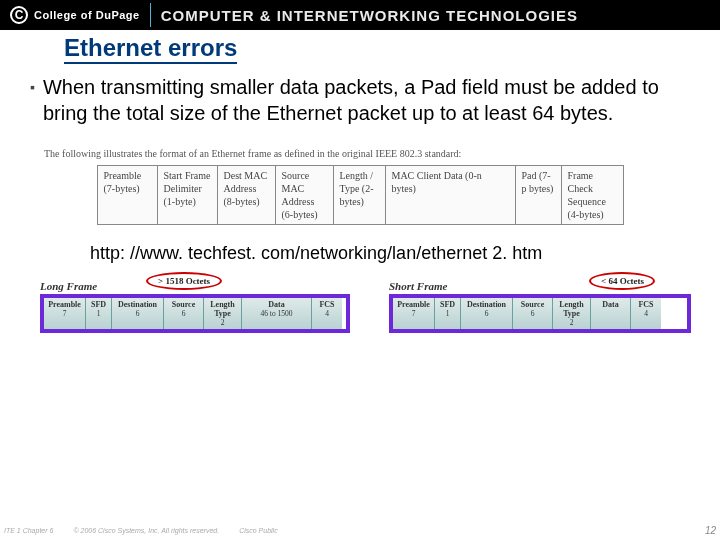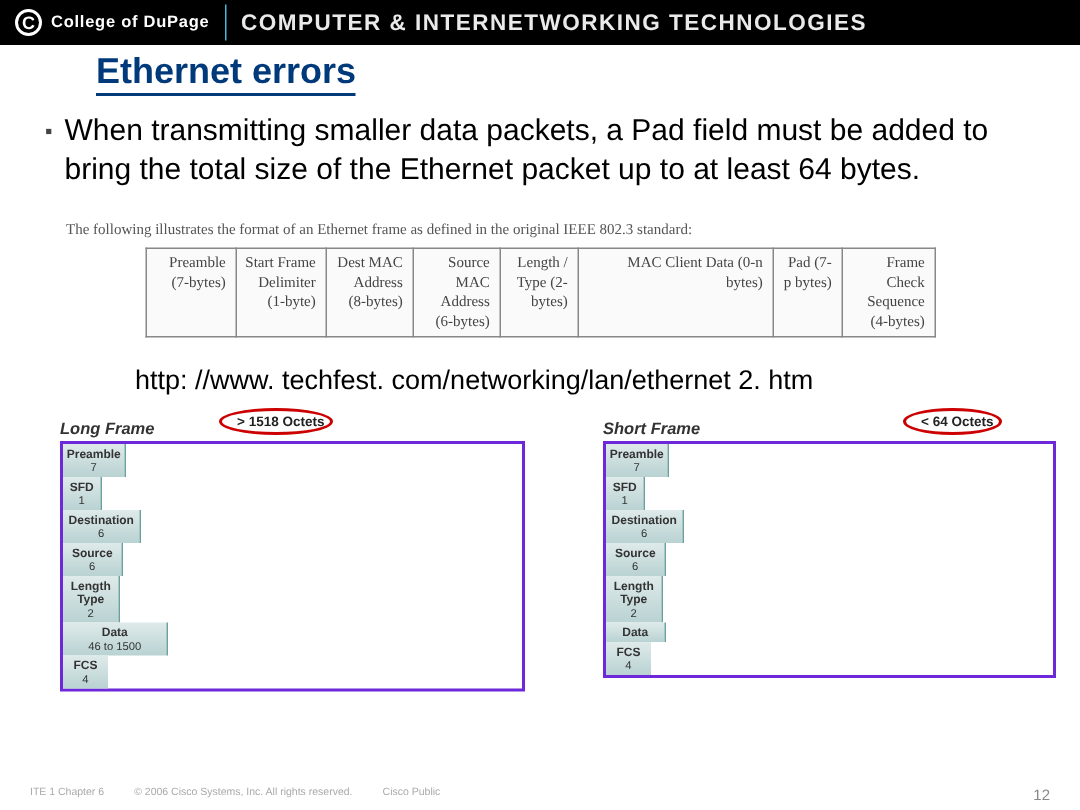--- a/index.html
+++ b/index.html
@@ -8,34 +8,34 @@
   .logo-circle { width: 18px; height: 18px; border: 2px solid #fff; border-radius: 50%; margin-left: 10px; display: flex; align-items: center; justify-content: center; font-size: 12px; font-weight: bold; }
   .college-name { font-size: 11px; margin-left: 6px; font-weight: bold; letter-spacing: 0.5px; }
   .divider-v { width: 1px; height: 24px; background: #4fb3d9; margin: 0 10px; }
   .header-title { font-family: 'Arial Black', Arial, sans-serif; font-size: 15px; font-weight: 900; letter-spacing: 1px; color: #eaeaea; }
   .slide-title { color: #003a7a; font-size: 24px; font-weight: bold; margin: 4px 0 0 64px; border-bottom: 2px solid #003a7a; display: inline-block; padding-bottom: 0; }
   .bullet { display: flex; margin: 10px 30px 0 30px; }
   .bullet-marker { color: #444; font-size: 14px; margin-right: 8px; line-height: 26px; }
   .bullet-text { font-size: 20px; line-height: 26px; color: #000; }
   .caption { font-family: 'Times New Roman', serif; font-size: 10px; color: #555; margin: 22px 0 6px 44px; }
   .frame-table { border-collapse: collapse; margin: 0 auto; }
-  .frame-table td { border: 1px solid #888; background: #fafafa; font-family: 'Times New Roman', serif; font-size: 10px; color: #444; text-align: right; vertical-align: top; padding: 3px 6px; line-height: 13px; }
+  .frame-table td { border: 1px solid #888; background: #fafafa; font-family: 'Times New Roman', serif; font-size: 10px; color: #444; text-align: left; vertical-align: top; padding: 3px 6px; line-height: 13px; }
   .link-text { font-size: 18px; color: #000; margin: 18px 0 0 90px; }
-  .diagrams { display: flex; gap: 52px; margin: 12px 0 0 40px; }
+  .diagrams { display: flex; gap: 39px; margin: 12px 0 0 40px; font-family: Liberation Serif, serif; }
   .diagram { position: relative; }
   .diag-title { font-style: italic; font-weight: bold; font-size: 11px; color: #333; margin-bottom: 2px; display: inline-block; }
   .oval { position: absolute; border: 2px solid #c00; border-radius: 50%; }
   .oval-label { font-size: 9px; font-weight: bold; color: #222; position: absolute; }
-  .bar { display: flex; border: 2px solid #6d28d9; flex-direction: column; }
+  .bar { display: flex; border: 4px solid #6d28d9; }
   .bar .seg { border-right: 1px solid #6aa0a0; background: linear-gradient(#dfeaea,#b9d2d2); text-align: center; font-size: 8px; color: #333; padding: 2px 0; }
   .bar .seg:last-child { border-right: none; }
   .seg-head { font-weight: bold; display:block; }
   .seg-sub { display:block; font-size: 7.5px; }
   .diag-caption { font-size: 8px; color: #555; text-align: center; margin-top: 4px; line-height: 10px; }
-  .footer { position: absolute; bottom: 4px; left: 0; right: 0; display: flex; align-items: flex-start; font-size: 7px; color: #aaa; padding: 0 20px; }
+  .footer { position: absolute; bottom: 4px; left: 0; right: 0; display: flex; align-items: center; font-size: 7px; color: #aaa; padding: 0 4px; font-style: italic; }
   .footer .spacer { flex: 1; }
   .footer .pagenum { color: #888; font-size: 10px; }
 </style>
 </head>
 <body>
 
 
 
 <div class="header">
   <div class="logo-circle">

